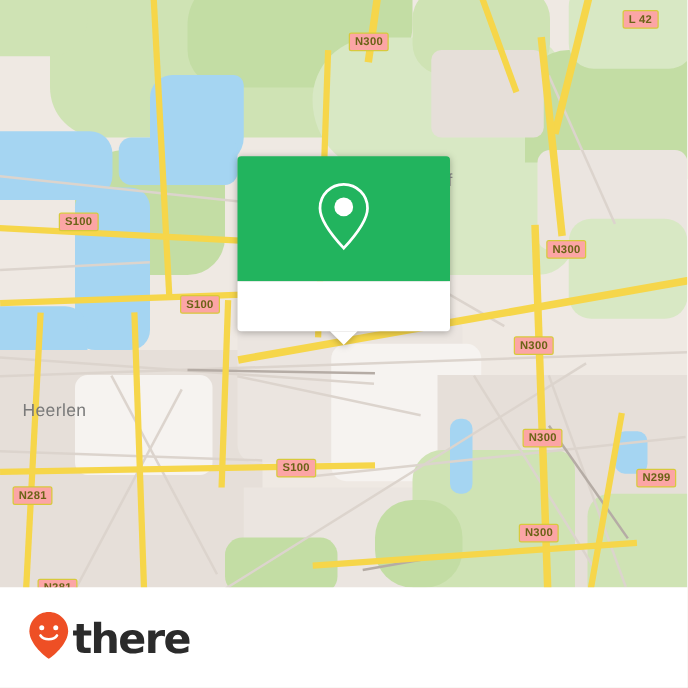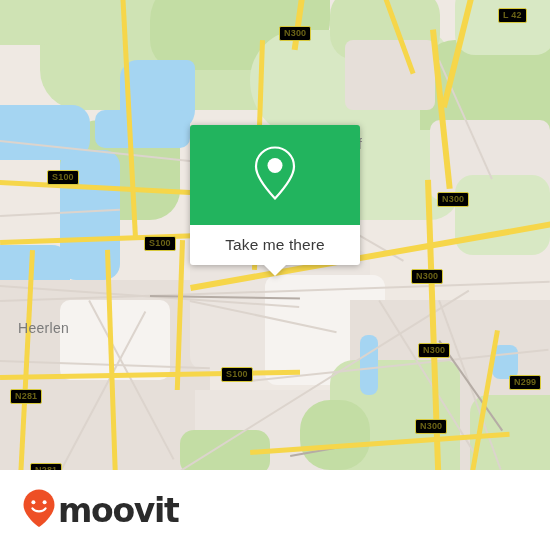--- a/index.html
+++ b/index.html
@@ -29,21 +29,21 @@
   .white-area{background:#f6f3f0;}
 
   
   .road{position:absolute;background:#f6d64a;transform-origin:0 0;}
   .road-grey{position:absolute;background:#dcd4cd;transform-origin:0 0;}
   .rail{position:absolute;background:#b5aca5;transform-origin:0 0;height:1.5px;}
 
   
   .shield{
     position:absolute;
-    background:#000000;
+    background:#fca5a5;
     border:1px solid #d8c93c;
     border-radius:2px;
     color:#6b6316;
     font-size:9px;
     font-weight:bold;
     line-height:11px;
     padding:1px 4px;
     letter-spacing:0.2px;
     white-space:nowrap;
     font-family:"Liberation Sans","DejaVu Sans",sans-serif;
@@ -240,34 +240,33 @@
     <div id="popup">
       <div id="popup-top">
         <span>
           <svg width="46" height="58" viewBox="0 0 46 58" fill="none" aria-hidden="true">
             <path d="M23 3.5 C12.5 3.5 4 12 4 22.5 C4 33.5 17 48 23 54.5 C29 48 42 33.5 42 22.5 C42 12 33.5 3.5 23 3.5 Z" stroke="#ffffff" stroke-width="2.2" fill="none"></path>
             <circle cx="23" cy="21.5" r="7.5" fill="#ffffff"></circle>
           </svg>
         </span>
       </div>
       <div id="popup-bottom">
-        <span id="popup-label">Take me there</span>
         <div id="popup-tail"></div>
       </div>
     </div>
 
   </div>
 
   <div id="footer">
     <div id="brand">
       <span>
         <svg width="34" height="40" viewBox="0 0 34 40" aria-hidden="true">
           <path d="M17 1.5 C8.4 1.5 1.5 8.4 1.5 17 C1.5 26 12 36 17 39 C22 36 32.5 26 32.5 17 C32.5 8.4 25.6 1.5 17 1.5 Z" fill="#ee4f25"></path>
           <circle cx="11.4" cy="14.2" r="2.0" fill="#ffffff"></circle>
           <circle cx="22.6" cy="14.2" r="2.0" fill="#ffffff"></circle>
           <path d="M10.4 20.4 C13.2 24.4 20.8 24.4 23.6 20.4" stroke="#ffffff" stroke-width="2.1" fill="none" stroke-linecap="round"></path>
         </svg>
       </span>
-      <span id="brand-wordmark">moovit</span>
+      <span id="brand-wordmark">there</span>
     </div>
   </div>
 
 </div>
 
 </body></html>

